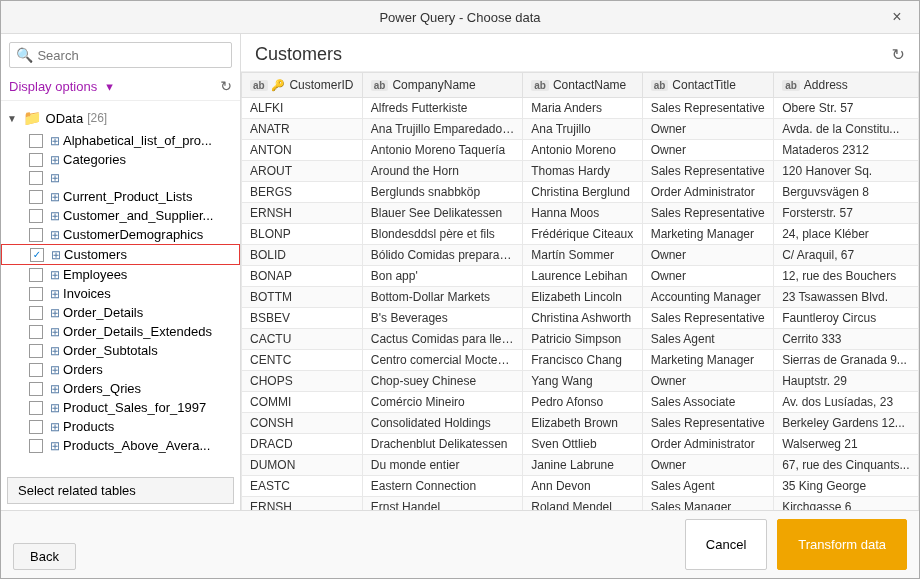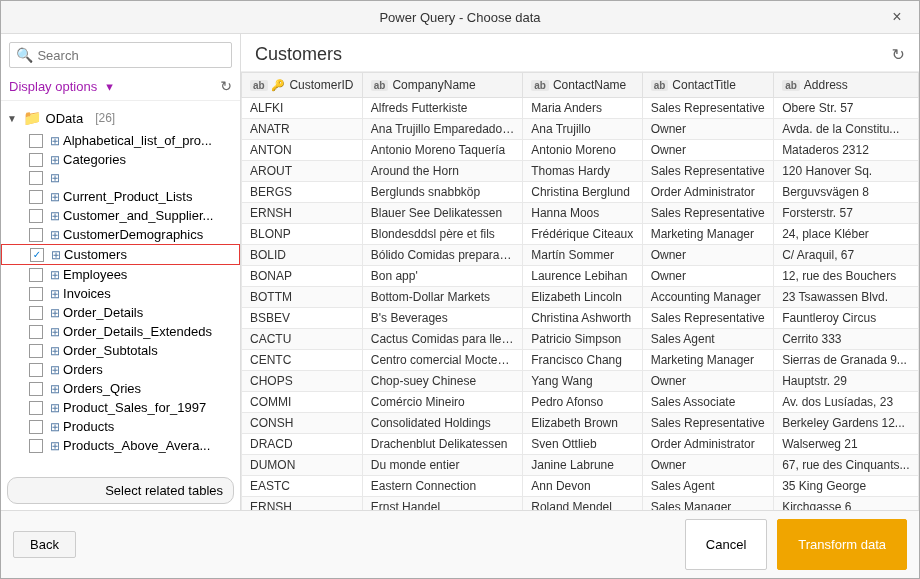--- a/index.html
+++ b/index.html
@@ -20,36 +20,36 @@
     .tree-root { padding: 4px 0; }
     .tree-item { display: flex; align-items: center; padding: 2px 4px 2px 6px; cursor: pointer; font-size: 13px; }
     .tree-item.selected { background: #fff; border: 1.5px solid #e53935; }
     .tree-item .checkbox { width: 14px; height: 14px; border: 1px solid #999; margin-right: 4px; flex-shrink: 0; display: flex; align-items: center; justify-content: center; background: #fff; }
     .tree-item .checkbox.checked { background: #fff; }
     .tree-item .checkbox.checked::after { content: '✓'; font-size: 10px; color: #0078d4; }
     .tree-root-item { display: flex; align-items: center; padding: 4px 4px 4px 6px; cursor: pointer; font-size: 13px; font-weight: 500; }
     .folder-icon { color: #f5a623; margin: 0 4px; font-size: 15px; }
     .table-icon { color: #5a7fa8; margin: 0 3px; font-size: 12px; }
     .expand-arrow { font-size: 10px; color: #555; margin-right: 2px; }
-    .count-badge { color: #888; font-size: 12px; margin-left: 12px; }
+    .count-badge { color: #888; font-size: 12px; margin-left: 4px; }
     .subitem { padding-left: 28px; }
-    .related-btn { margin: 6px; padding: 5px 10px; border: 1px solid #ccc; background: #f5f5f5; cursor: pointer; font-size: 13px; border-radius: 10px; text-align: right; }
+    .related-btn { margin: 6px; padding: 5px 10px; border: 1px solid #ccc; background: #f5f5f5; cursor: pointer; font-size: 13px; border-radius: 0; text-align: left; }
     .right-panel { flex: 1; display: flex; flex-direction: column; overflow: hidden; }
     .right-header { padding: 10px 14px 6px 14px; display: flex; align-items: center; justify-content: space-between; border-bottom: 1px solid #eee; }
     .right-title { font-size: 18px; font-weight: 400; color: #333; }
     .right-refresh { color: #666; cursor: pointer; font-size: 16px; }
     .table-container { flex: 1; overflow: auto; }
     table { border-collapse: collapse; width: 100%; font-size: 12px; }
     thead tr { background: #f5f5f5; }
     th { border: 1px solid #e0e0e0; padding: 5px 8px; text-align: left; font-weight: 500; color: #333; white-space: nowrap; position: sticky; top: 0; background: #f5f5f5; }
     td { border: 1px solid #e8e8e8; padding: 3px 8px; color: #333; white-space: nowrap; overflow: hidden; text-overflow: ellipsis; max-width: 160px; }
     tr:nth-child(even) { background: #fafafa; }
     .col-header { display: flex; align-items: center; gap: 4px; }
     .col-type { background: #e8e8e8; border-radius: 2px; padding: 0 3px; font-size: 10px; color: #666; font-weight: 600; }
-    .bottom-bar { border-top: 1px solid #ddd; padding: 8px 12px; display: flex; align-items: center; justify-content: space-between; background: #f9f9f9; }
+    .bottom-bar { border-top: 1px solid #ddd; padding: 8px 12px; display: flex; align-items: flex-end; justify-content: space-between; background: #f9f9f9; }
     .bottom-left .back-btn { padding: 5px 16px; border: 1px solid #ccc; background: #f5f5f5; cursor: pointer; font-size: 13px; border-radius: 2px; }
     .bottom-right { display: flex; gap: 10px; }
     .cancel-btn { padding: 5px 20px; border: 1px solid #ccc; background: #fff; cursor: pointer; font-size: 13px; border-radius: 2px; }
     .transform-btn { padding: 17px 20px; border: 1px solid #f0a500; background: #f0a500; cursor: pointer; font-size: 13px; border-radius: 2px; color: #fff; font-weight: 500; }
     ::-webkit-scrollbar { width: 8px; height: 8px; }
     ::-webkit-scrollbar-track { background: #f0f0f0; }
     ::-webkit-scrollbar-thumb { background: #ccc; border-radius: 4px; }
   </style>
 </head>
 <body>

